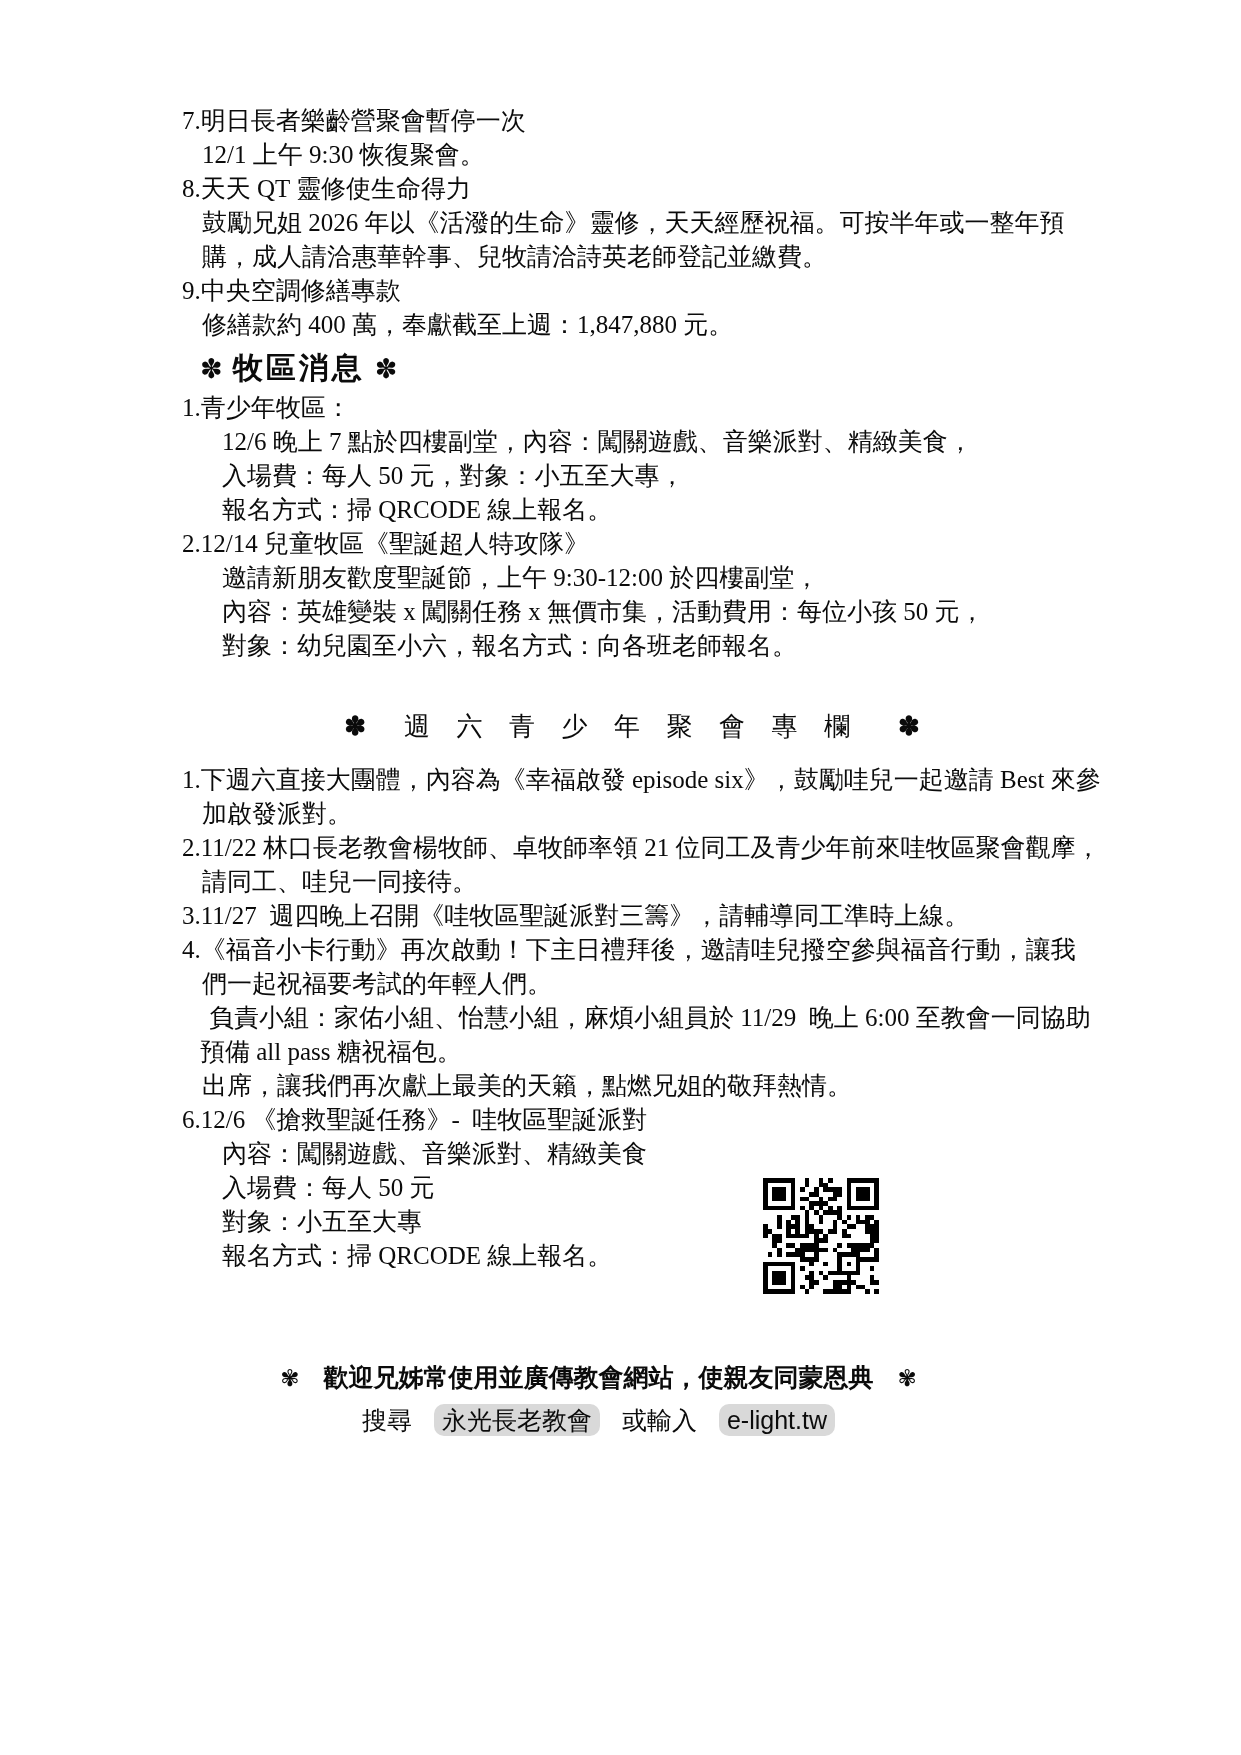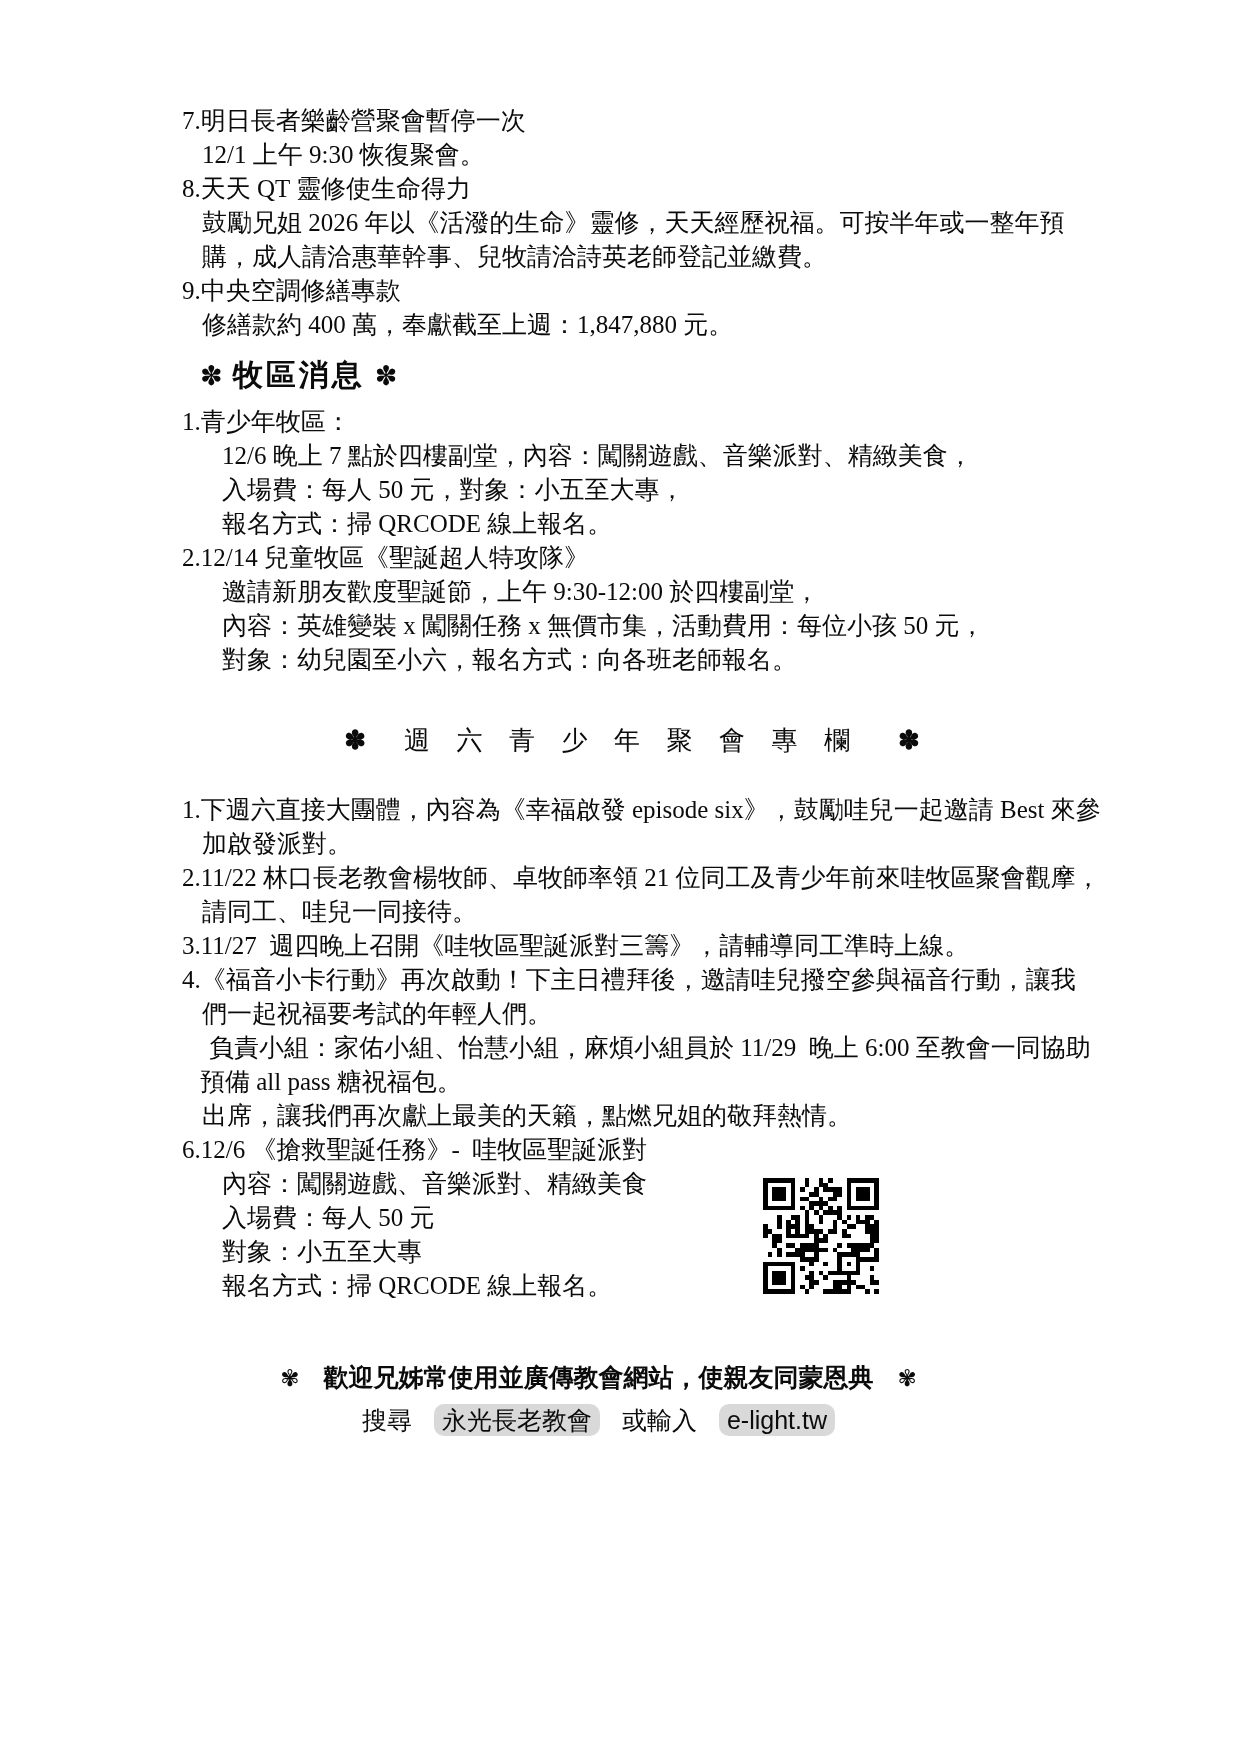--- a/index.html
+++ b/index.html
@@ -13,26 +13,26 @@
   }
   .content{position:absolute;left:182px;top:104px;width:900px;}
   .line{font-size:25px;line-height:34px;white-space:pre;}
   .cont{margin-left:20px;}
   .d-cont{margin-left:40px;}
   .c2{margin-left:27px;}
   .c3{margin-left:18px;}
   .num{display:inline;}
   .h1{
     font-family:"Liberation Sans","DejaVu Sans",sans-serif;
-    font-weight:bold;font-size:30px;line-height:46px;
+    font-weight:bold;font-size:30px;line-height:32px;
     margin:10px 0 6px 8px;letter-spacing:3px;white-space:pre;
   }
   .h1 .flw{letter-spacing:0;margin:0 10px;font-size:27px;}
   .h2{
-    font-size:26px;line-height:40px;margin:44px 0 32px 0;
+    font-size:26px;line-height:40px;margin:44px 0 16px 0;
     text-align:center;letter-spacing:10px;white-space:pre;font-weight:normal;
   }
   .h2 .flw{letter-spacing:0;margin:0 38px;font-size:26px;font-weight:bold;}
   .footer{
     position:absolute;left:76px;right:120px;top:1360px;
     text-align:center;
     font-family:"Liberation Sans","DejaVu Sans",sans-serif;
   }
   .f1{font-weight:bold;font-size:25px;line-height:34px;white-space:pre;}
   .f1 .flw{margin:0 24px;font-size:23px;}

